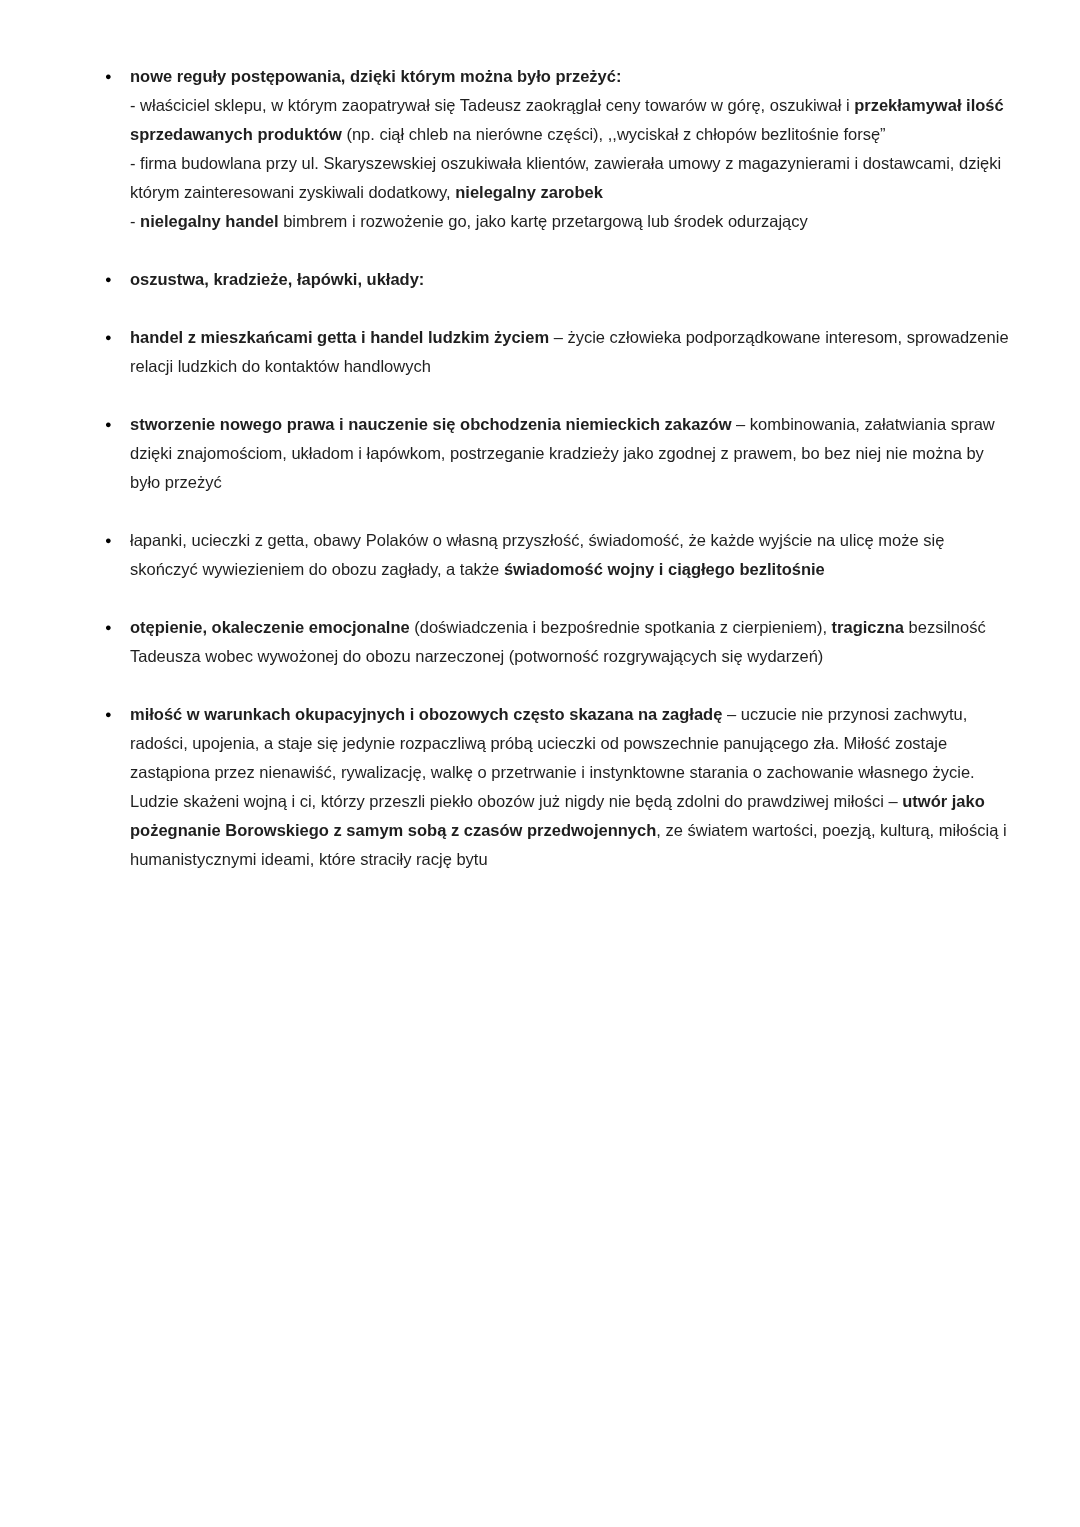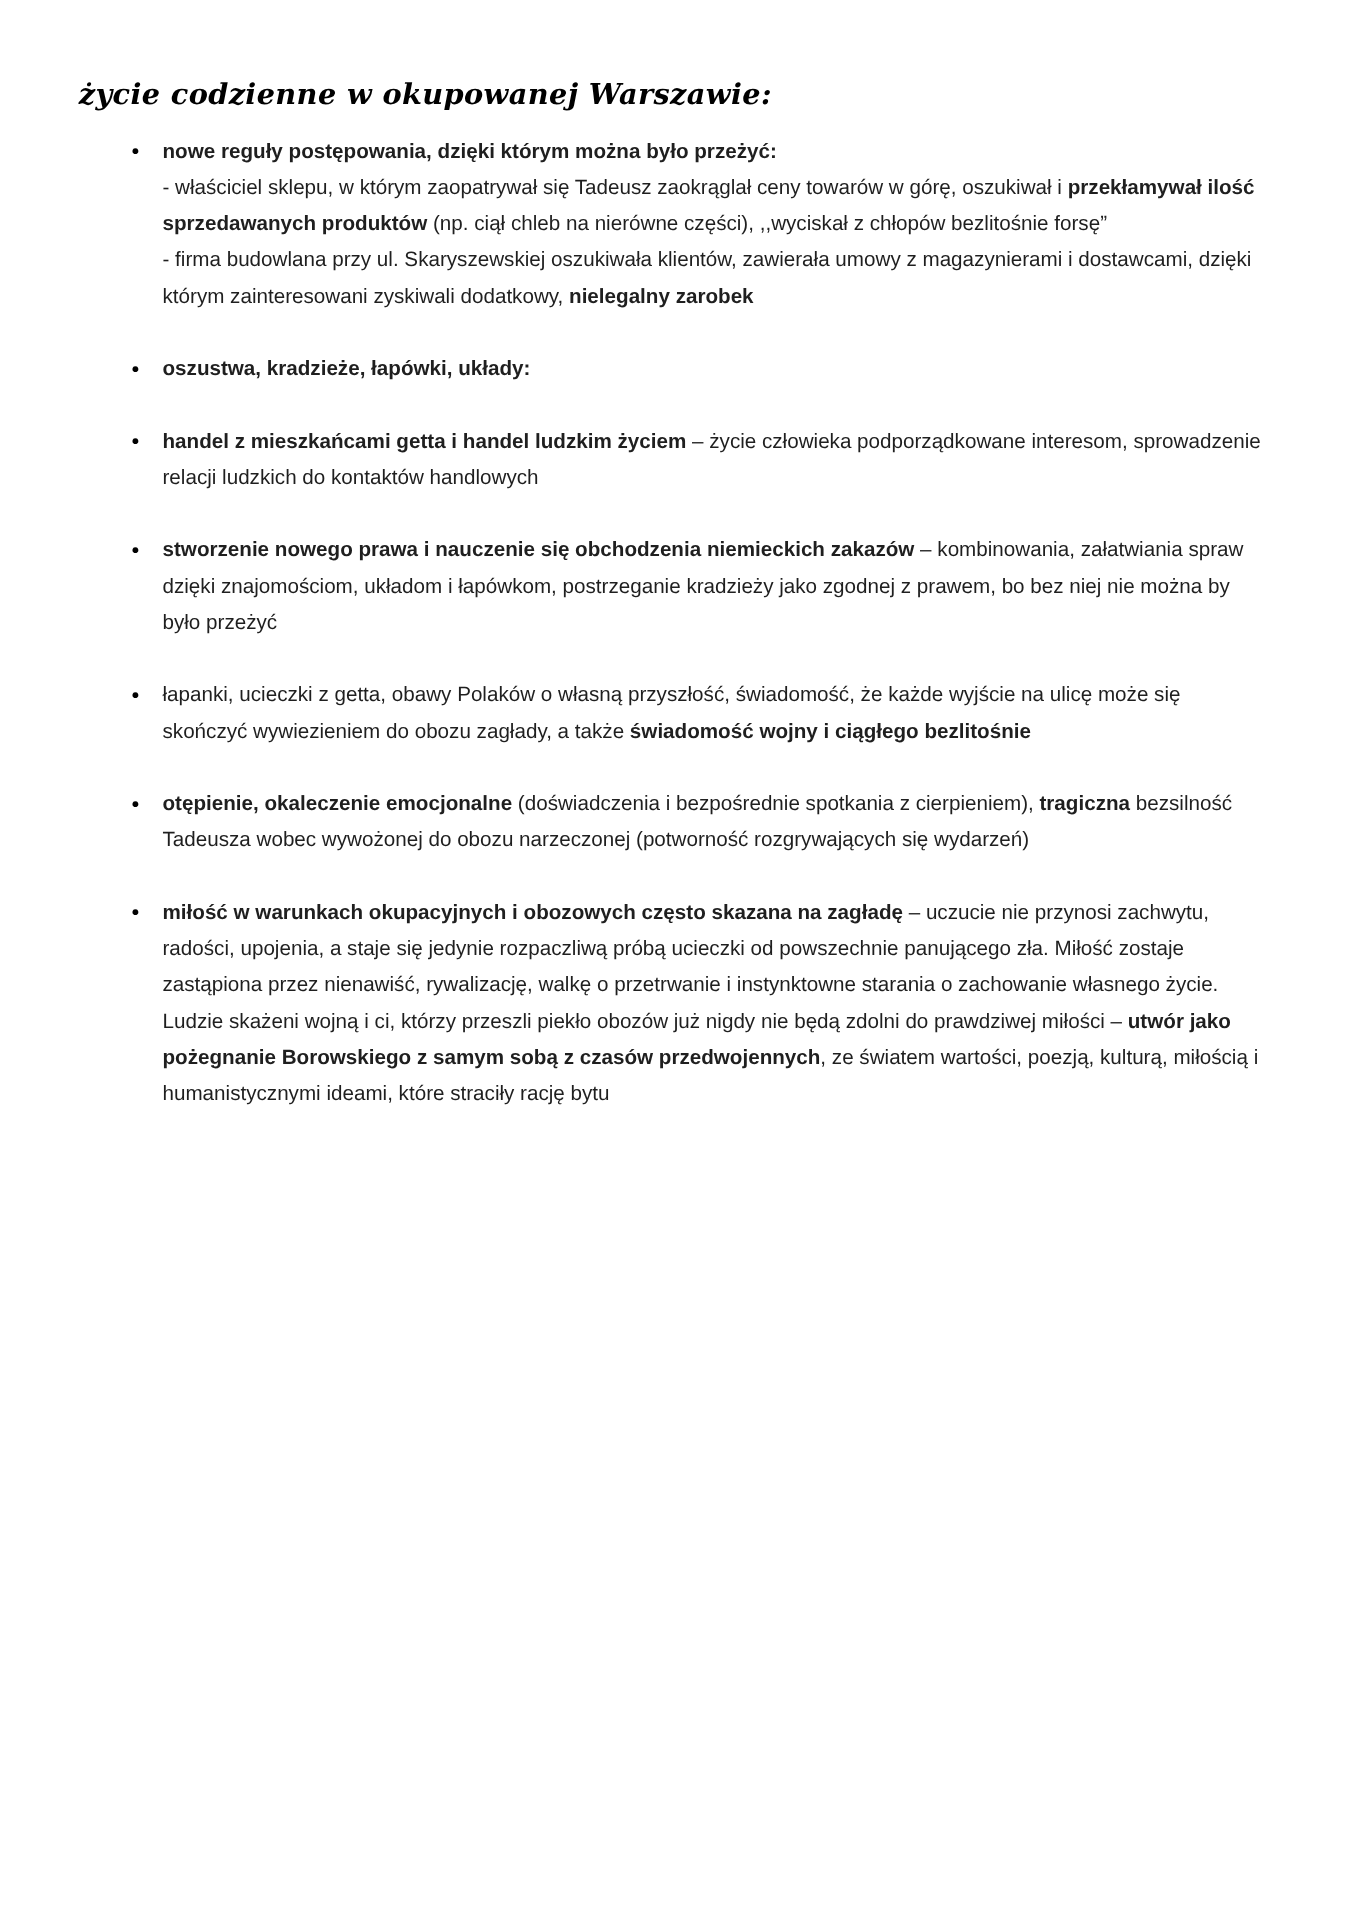--- a/index.html
+++ b/index.html
@@ -48,28 +48,28 @@
     color: #000000;
   }
   .content .line { white-space: normal; }
   .seg { font-weight: normal; }
   .seg.bold { font-weight: bold; text-align: center; }
 </style>
 </head>
 <body>
 
 <div class="page">
-  <h1 class="title">życie codzienne w okupowanej Warszawie:</h1>
   <ul class="bullets">
       <li class="bullet-item">
         <span class="marker">●</span>
         <div class="content">
           <div class="line"><span class="seg bold">nowe reguły postępowania, dzięki którym można było przeżyć:</span></div>
           <div class="line"><span class="seg">- właściciel sklepu, w którym zaopatrywał się Tadeusz zaokrąglał ceny towarów w górę, oszukiwał i </span><span class="seg bold">przekłamywał ilość sprzedawanych produktów</span><span class="seg"> (np. ciął chleb na nierówne części), ,,wyciskał z chłopów bezlitośnie forsę”</span></div>
           <div class="line"><span class="seg">- firma budowlana przy ul. Skaryszewskiej oszukiwała klientów, zawierała umowy z magazynierami i dostawcami, dzięki którym zainteresowani zyskiwali dodatkowy, </span><span class="seg bold">nielegalny zarobek</span></div>
+          <div class="line"><span class="seg">- </span><span class="seg bold">nielegalny handel</span><span class="seg"> bimbrem i rozwożenie go, jako kartę przetargową lub środek odurzający</span></div>
         </div>
       </li>
       <li class="bullet-item">
         <span class="marker">●</span>
         <div class="content">
           <div class="line"><span class="seg bold">oszustwa, kradzieże, łapówki, układy:</span></div>
         </div>
       </li>
       <li class="bullet-item">
         <span class="marker">●</span>

